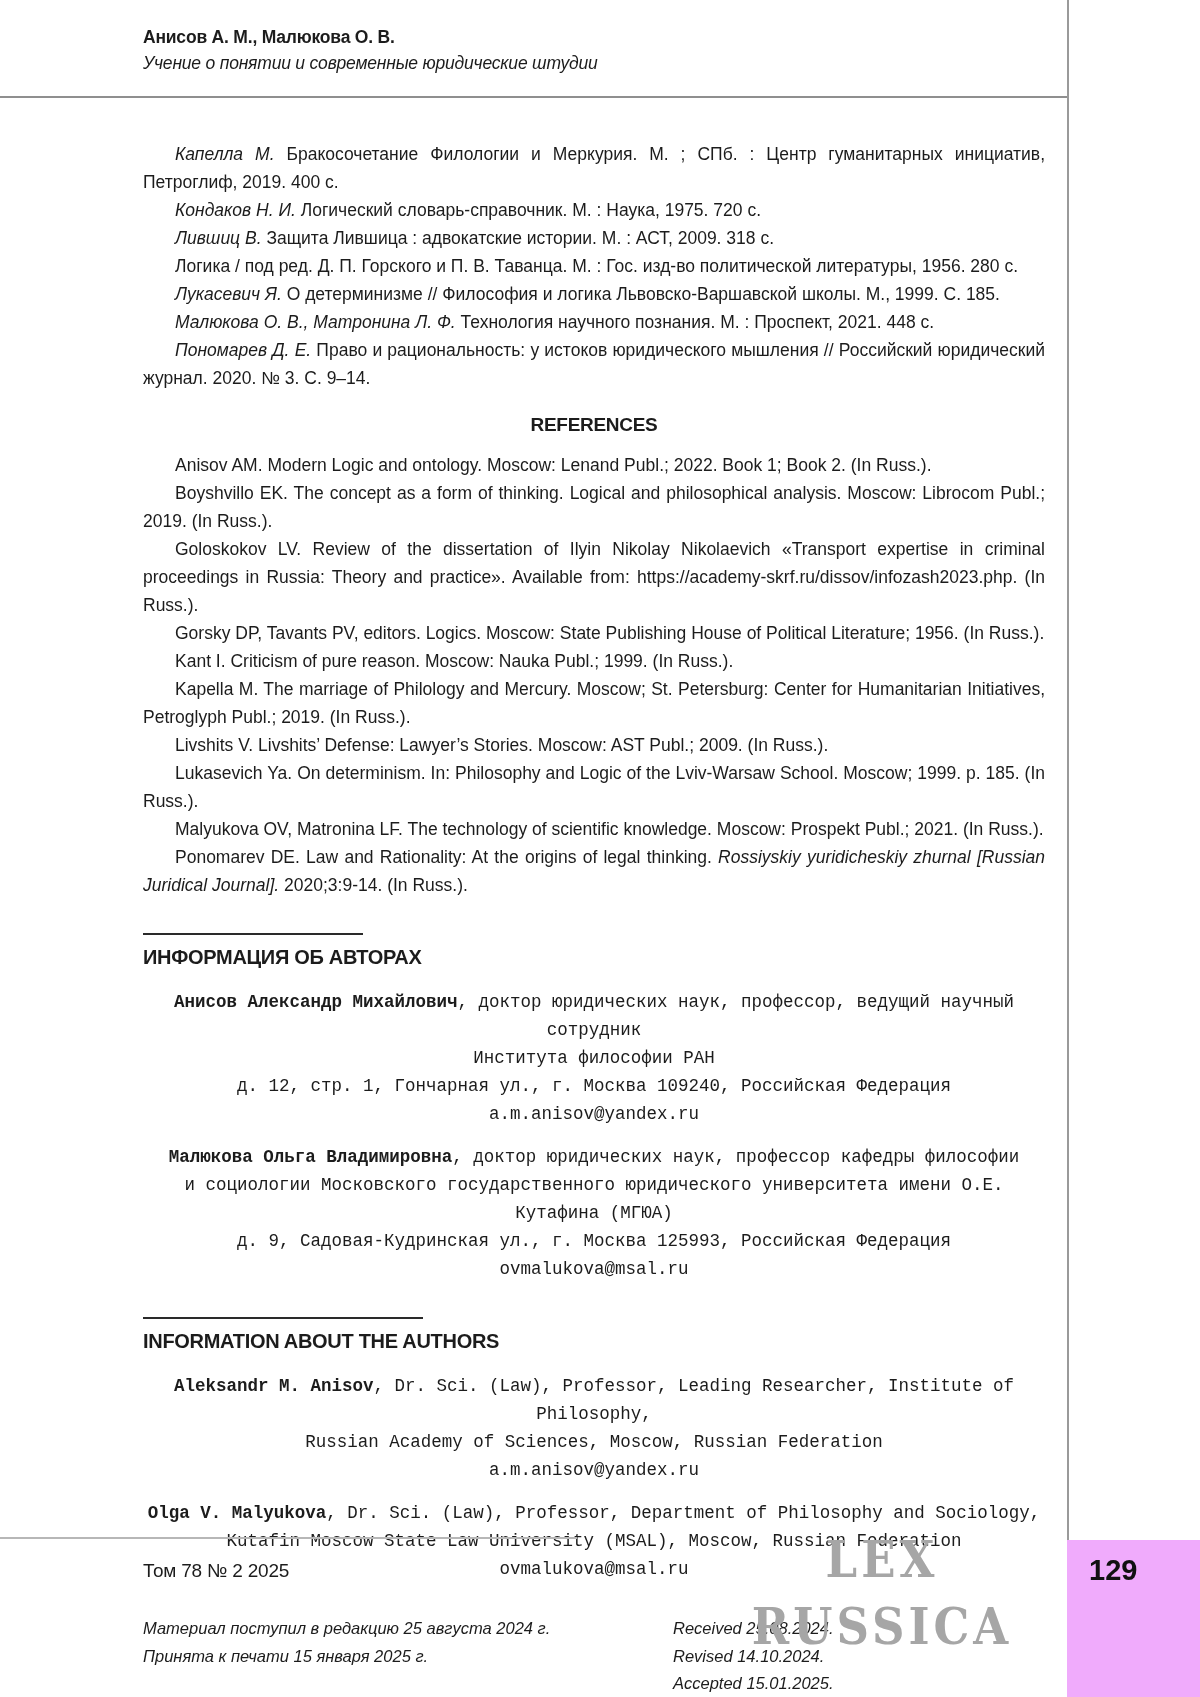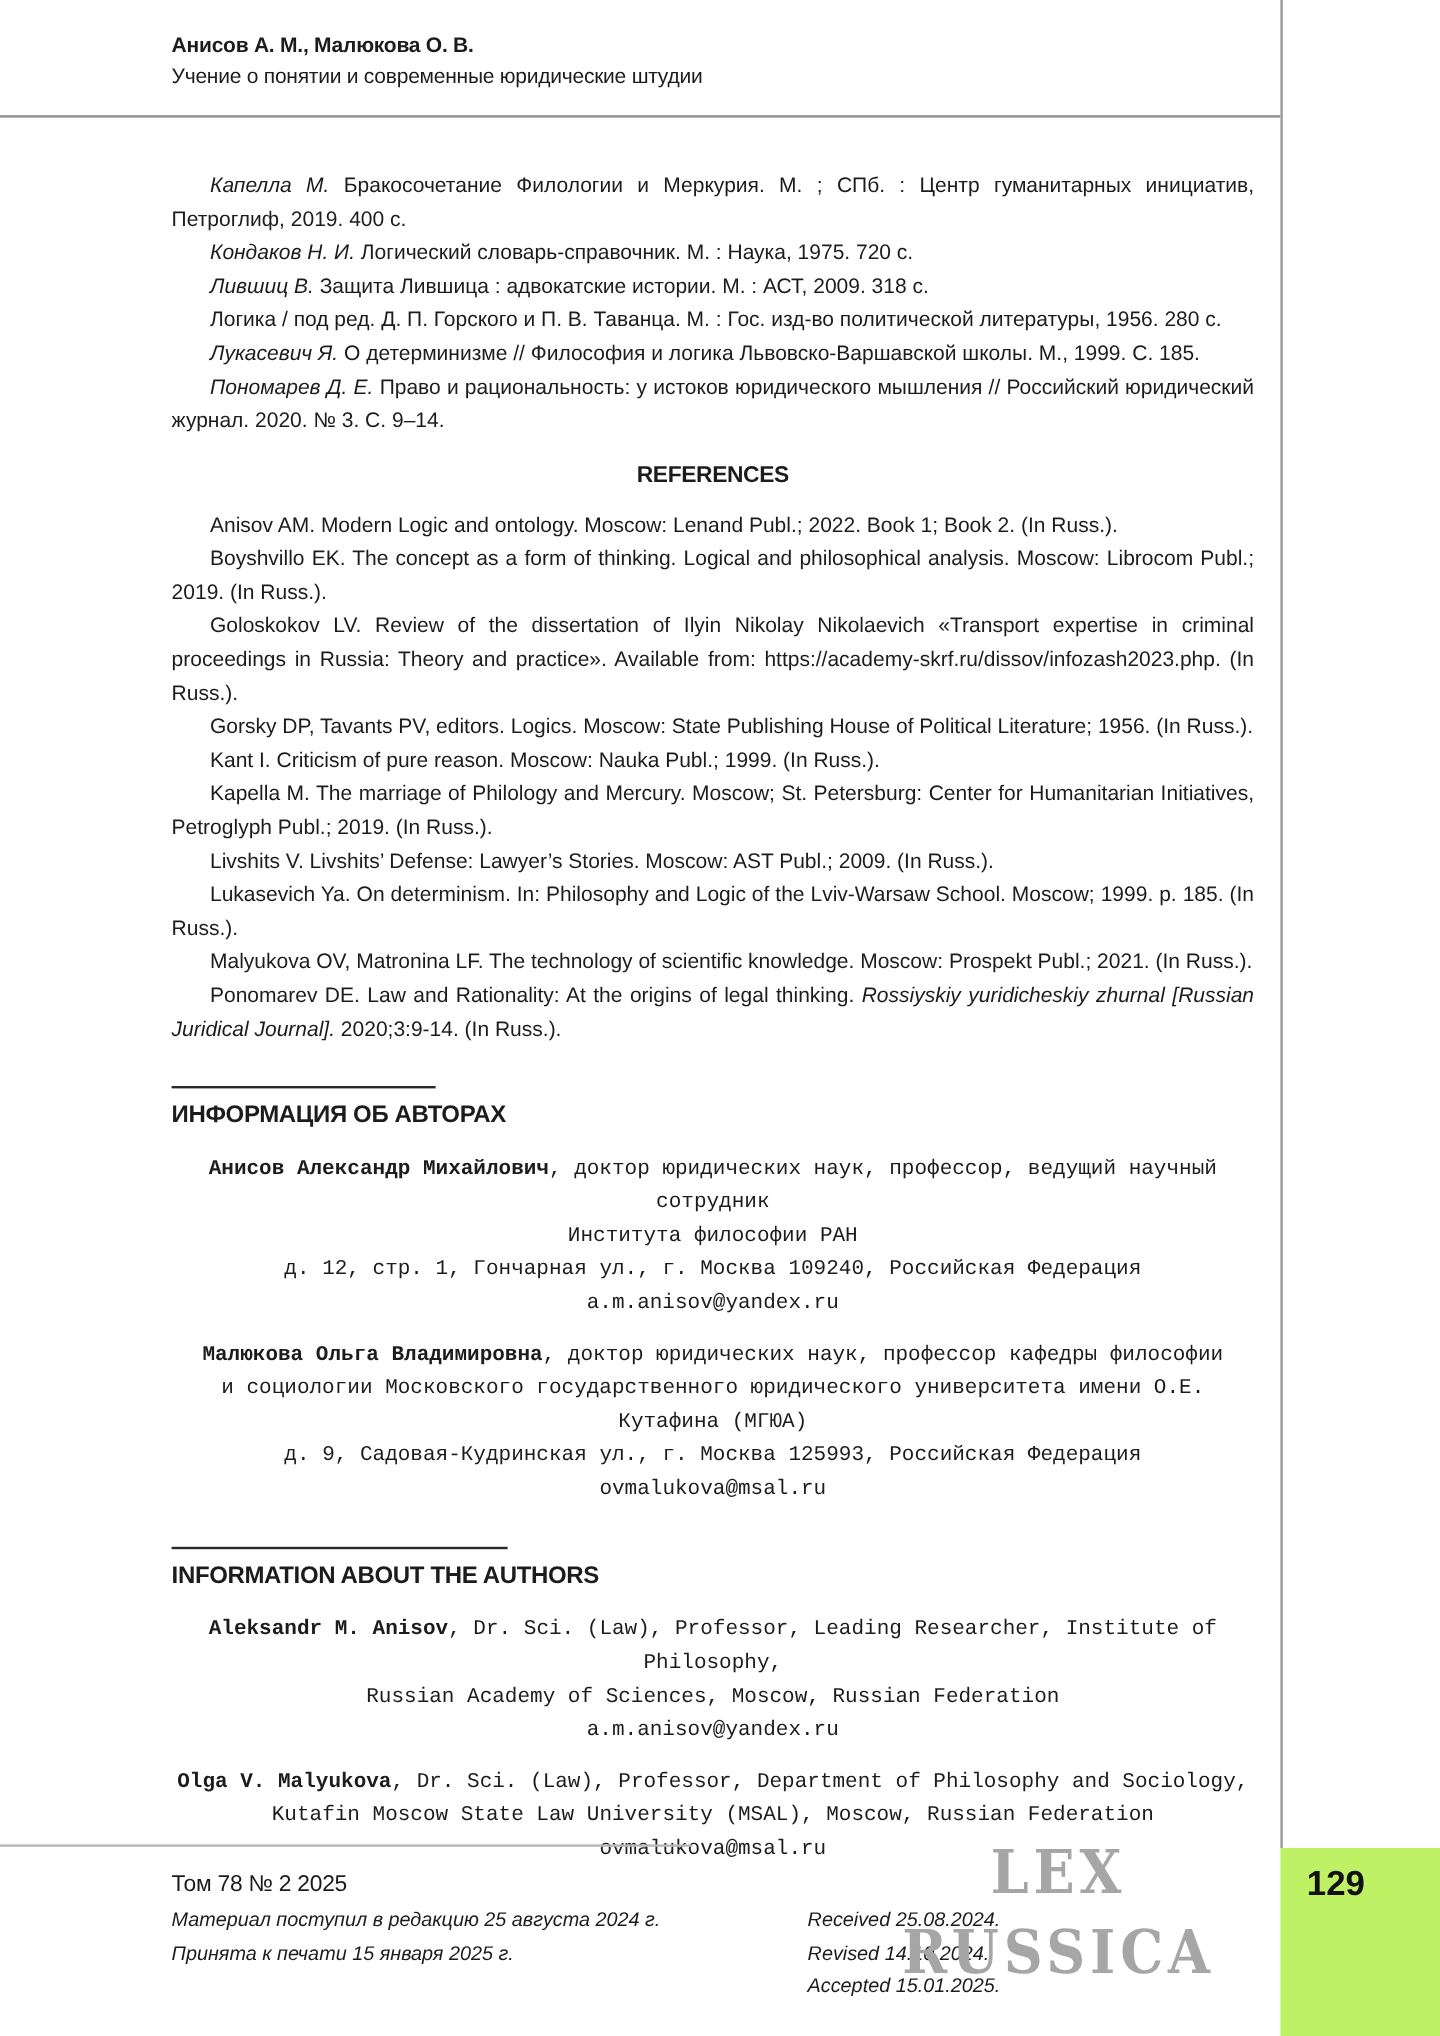--- a/index.html
+++ b/index.html
@@ -8,21 +8,21 @@
     width:1200px;
     height:1697px;
     background:#ffffff;
     overflow:hidden;
     color:#1c1c1c;
     font-family:"Liberation Sans","DejaVu Sans",sans-serif;
   }
   
   .running-head{position:absolute;left:143px;top:24px;width:860px;}
   .running-head .authors{font-weight:bold;font-size:17.5px;line-height:26px;letter-spacing:-0.2px;margin:0;}
-  .running-head .article-title{font-size:17.5px;line-height:26px;letter-spacing:-0.2px;margin:0;}
+  .running-head .article-title{font-style:italic;font-size:17.5px;line-height:26px;letter-spacing:-0.2px;margin:0;}
   .head-rule{position:absolute;left:0;top:96px;width:1067px;height:1.5px;background:#8f8f8f;}
   .v-rule{position:absolute;left:1067px;top:0;width:1.5px;height:1540px;background:#9a9a9a;}
 
   
   .content{position:absolute;left:143px;top:140px;width:902px;}
   p.ref{margin:0;font-size:17.5px;line-height:28px;text-align:justify;text-indent:32px;}
   .refs-heading{font-size:19px;font-weight:bold;text-align:center;letter-spacing:-0.3px;margin:22px 0 15px 0;}
 
   .section-rule{height:2px;background:#2a2a2a;margin:34px 0 0 0;}
   .rule-ru{width:220px;}
@@ -38,21 +38,21 @@
 
   
   .footer-rule{position:absolute;left:0;top:1537px;width:577px;height:2px;background:#b7b7b7;}
   .volume-info{position:absolute;left:143px;top:1560px;font-size:19px;letter-spacing:-0.2px;color:#1c1c1c;}
   .journal-logo{
     position:absolute;left:712px;top:1534px;width:340px;
     font-family:"DejaVu Serif","Liberation Serif",serif;
     font-weight:bold;font-size:45px;line-height:60px;color:#a6a6a6;
     letter-spacing:4px;text-align:center;transform:scaleY(1.12);
   }
-  .page-number-box{position:absolute;left:1067px;top:1540px;width:133px;height:157px;background:#bef264;}
+  .page-number-box{position:absolute;left:1067px;top:1540px;width:133px;height:157px;background:#f0abfc;}
   .page-number{margin:14px 0 0 22px;font-size:29px;font-weight:bold;color:#111;}
 </style>
 </head>
 <body>
 
 <div class="page">
 
   <div class="running-head">
     <p class="authors">Анисов А. М., Малюкова О. В.</p>
     <p class="article-title">Учение о понятии и современные юридические штудии</p>
@@ -61,20 +61,21 @@
   <div class="v-rule"></div>
 
   <div class="content">
 
     <div>
         <p class="ref"><i>Капелла М.</i> Бракосочетание Филологии и Меркурия. М. ; СПб. : Центр гуманитарных инициатив, Петроглиф, 2019. 400 с.</p>
         <p class="ref"><i>Кондаков Н. И.</i> Логический словарь-справочник. М. : Наука, 1975. 720 с.</p>
         <p class="ref"><i>Лившиц В.</i> Защита Лившица : адвокатские истории. М. : АСТ, 2009. 318 с.</p>
         <p class="ref">Логика / под ред. Д. П. Горского и П. В. Таванца. М. : Гос. изд-во политической литературы, 1956. 280 с.</p>
         <p class="ref"><i>Лукасевич Я.</i> О детерминизме // Философия и логика Львовско-Варшавской школы. М., 1999. С. 185.</p>
+        <p class="ref"><i>Малюкова О. В., Матронина Л. Ф.</i> Технология научного познания. М. : Проспект, 2021. 448 с.</p>
         <p class="ref"><i>Пономарев Д. Е.</i> Право и рациональность: у истоков юридического мышления // Российский юридический журнал. 2020. № 3. С. 9–14.</p>
       </div>
 
     <div class="refs-heading">REFERENCES</div>
 
     <div>
         <p class="ref">Anisov AM. Modern Logic and ontology. Moscow: Lenand Publ.; 2022. Book 1; Book 2. (In Russ.).</p>
         <p class="ref">Boyshvillo EK. The concept as a form of thinking. Logical and philosophical analysis. Moscow: Librocom Publ.; 2019. (In Russ.).</p>
         <p class="ref">Goloskokov LV. Review of the dissertation of Ilyin Nikolay Nikolaevich «Transport expertise in criminal proceedings in Russia: Theory and practice». Available from: https://academy-skrf.ru/dissov/infozash2023.php. (In Russ.).</p>
         <p class="ref">Gorsky DP, Tavants PV, editors. Logics. Moscow: State Publishing House of Political Literature; 1956. (In Russ.).</p>

